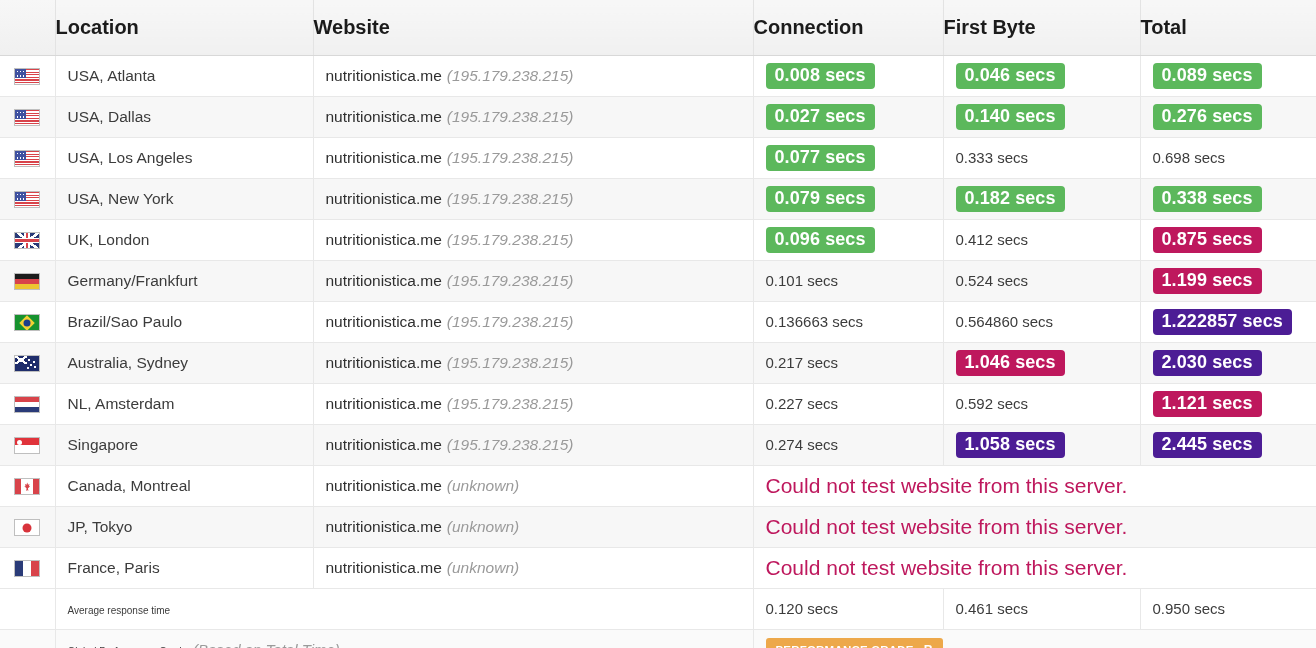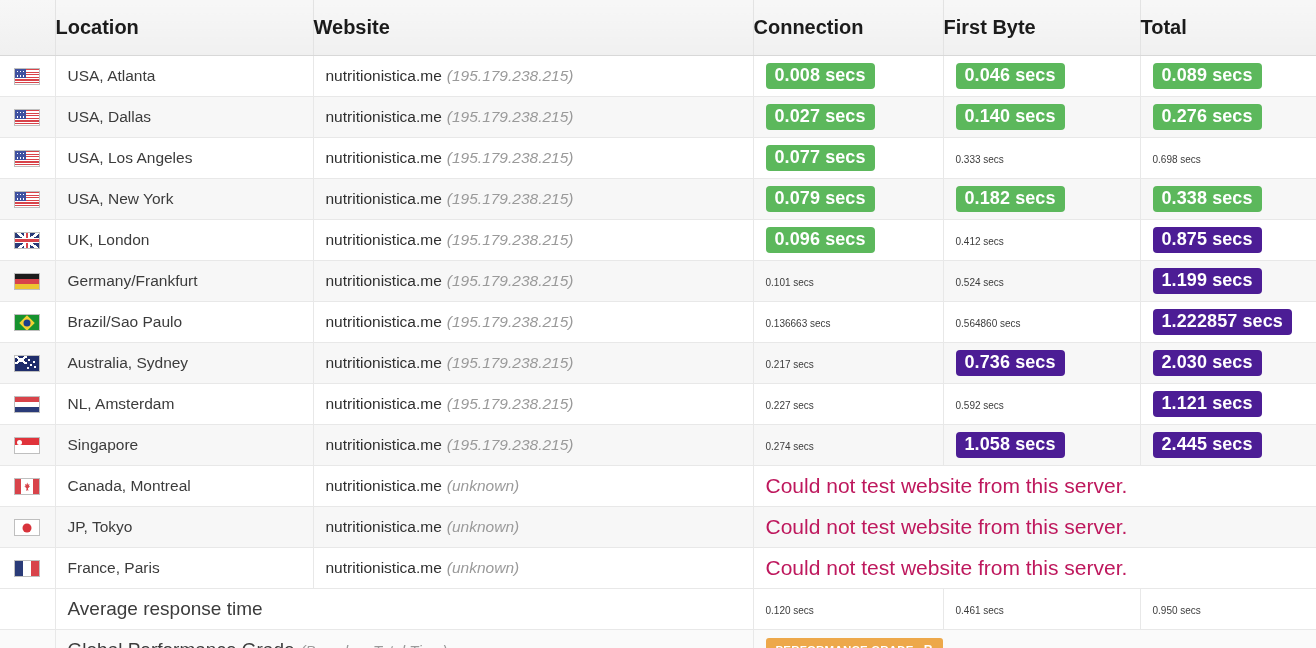--- a/index.html
+++ b/index.html
@@ -82,45 +82,45 @@
     padding: 3px 9px 4px 9px;
     border-radius: 4px;
     color: #ffffff;
     font-size: 18px;
     font-weight: bold;
     line-height: 1.1;
     letter-spacing: 0.1px;
     vertical-align: middle;
   }
   .badge.green  { background: #5cb85c; }
-  .badge.orange { background: #4c1d95; }
+  .badge.orange { background: #be185d; }
   .badge.red    { background: #4c1d95; }
 
-  .plain { font-size: 10px; color: #3c3c3c; }
+  .plain { font-size: 15px; color: #3c3c3c; }
 
   .notest {
     font-size: 21px;
     color: #be185d;
     padding-left: 12px;
   }
 
   .grade-badge {
     display: inline-block;
     background: #eda84a;
     color: #ffffff;
     font-size: 11.5px;
     font-weight: bold;
     letter-spacing: 0.2px;
     padding: 5px 10px 5px 10px;
     border-radius: 3px;
     white-space: nowrap;
   }
   .grade-letter { margin-left: 6px; font-size: 12.5px; }
 
-  .footlabel { color: #3c3c3c; font-size: 19px; }
+  .footlabel { color: #3c3c3c; font-size: 10px; }
   .footnote {
     color: #9a9a9a;
     font-style: italic;
     margin-left: 6px;
     font-size: 15px;
   }
 
   tr.footrow td {
     background: #ffffff;
     border-bottom: 1px solid #e8e8e8;
@@ -349,21 +349,21 @@
         <td><span class="site-host">nutritionistica.me</span><span class="site-ip">(195.179.238.215)</span></td>
         <td><span class="plain">0.136663 secs</span></td>
         <td><span class="plain">0.564860 secs</span></td>
         <td class="last"><span class="badge red">1.222857 secs</span></td>
       </tr>
       <tr class="even">
         <td class="flagcell"><span class="flag flag-au"></span></td>
         <td><span>Australia, Sydney</span></td>
         <td><span class="site-host">nutritionistica.me</span><span class="site-ip">(195.179.238.215)</span></td>
         <td><span class="plain">0.217 secs</span></td>
-        <td><span class="badge orange">0.736 secs</span></td>
+        <td><span class="badge orange">1.046 secs</span></td>
         <td class="last"><span class="badge red">2.030 secs</span></td>
       </tr>
       <tr class="odd">
         <td class="flagcell"><span class="flag flag-nl"></span></td>
         <td><span>NL, Amsterdam</span></td>
         <td><span class="site-host">nutritionistica.me</span><span class="site-ip">(195.179.238.215)</span></td>
         <td><span class="plain">0.227 secs</span></td>
         <td><span class="plain">0.592 secs</span></td>
         <td class="last"><span class="badge orange">1.121 secs</span></td>
       </tr>

